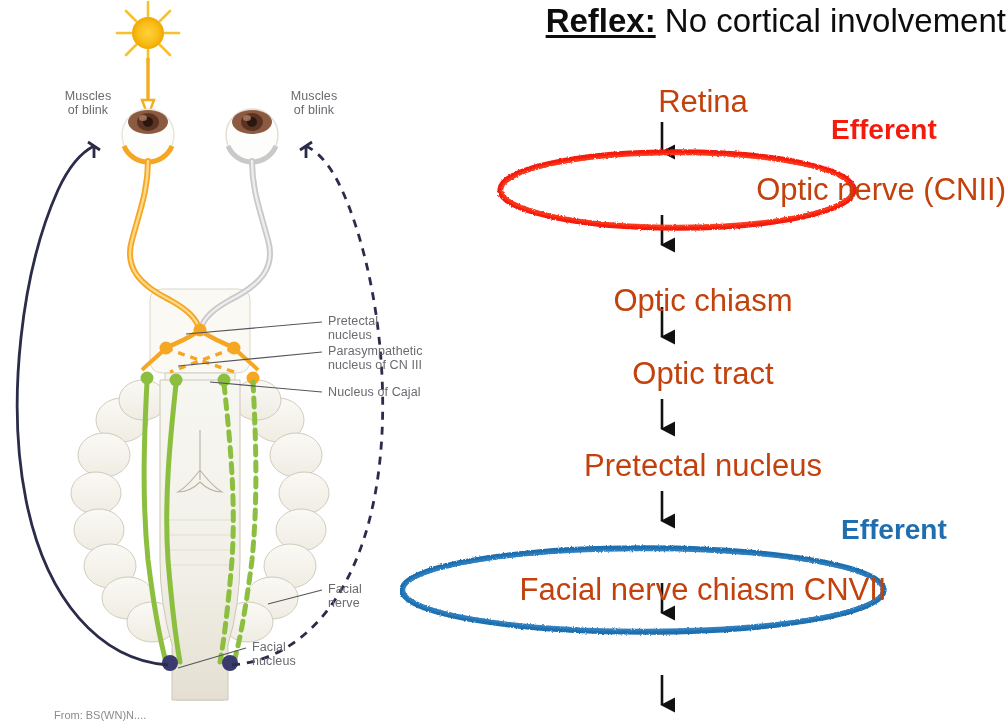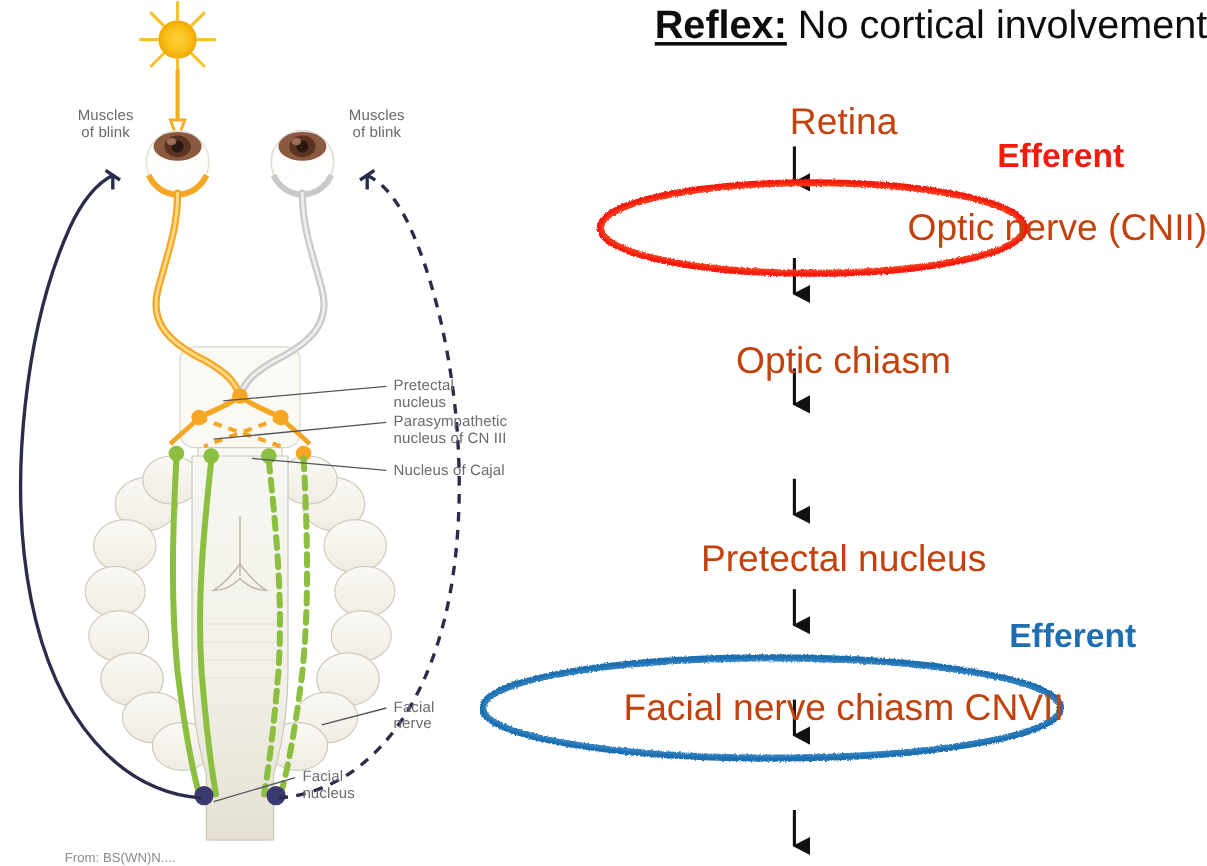--- a/index.html
+++ b/index.html
@@ -312,20 +312,21 @@
 
       <g filter="url(#rough)">
         <ellipse cx="243" cy="590" rx="241" ry="42" fill="none" stroke="#1f6fb0" stroke-width="5.4" stroke-linecap="round"></ellipse>
         <ellipse cx="243" cy="590" rx="239" ry="40" fill="none" stroke="#2f7fc0" stroke-width="2.6" stroke-linecap="round" opacity="0.85"></ellipse>
       </g>
     </svg>
 
     <div class="node" style="top:84px;">Retina</div>
     <div class="node" style="top:172px;text-align:right;">Optic nerve (CNII)</div>
     <div class="node" style="top:264px;margin-top:19px;">Optic chiasm</div>
+    <div class="node" style="top:356px;">Optic tract</div>
     <div class="node" style="top:448px;">Pretectal nucleus</div>
     <div class="node" style="top:572px;">Facial nerve chiasm CNVII</div>
 
     <div class="side-label" style="left:431px; top:114px; color:#f51b0c;">Efferent</div>
     <div class="side-label" style="left:441px; top:514px; color:#1f6fb0;">Efferent</div>
   </div>
 
 </div>
 
 </body></html>

